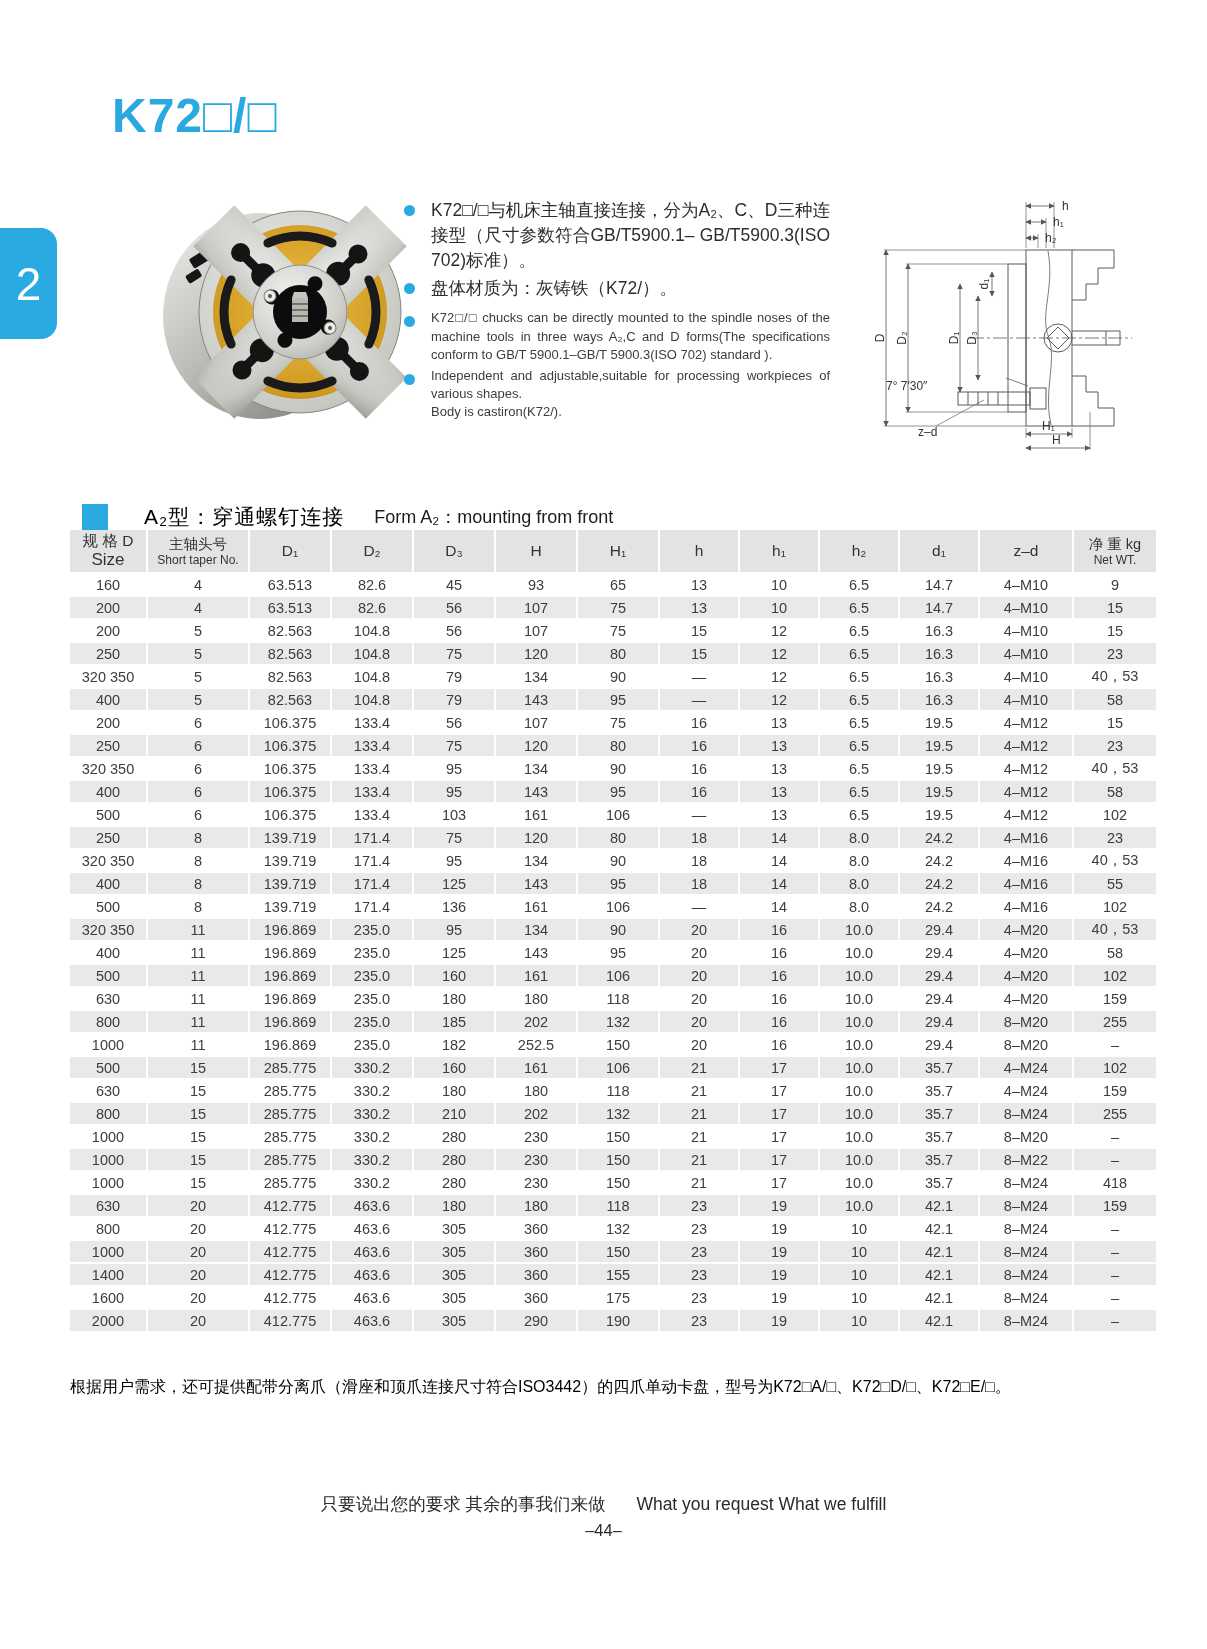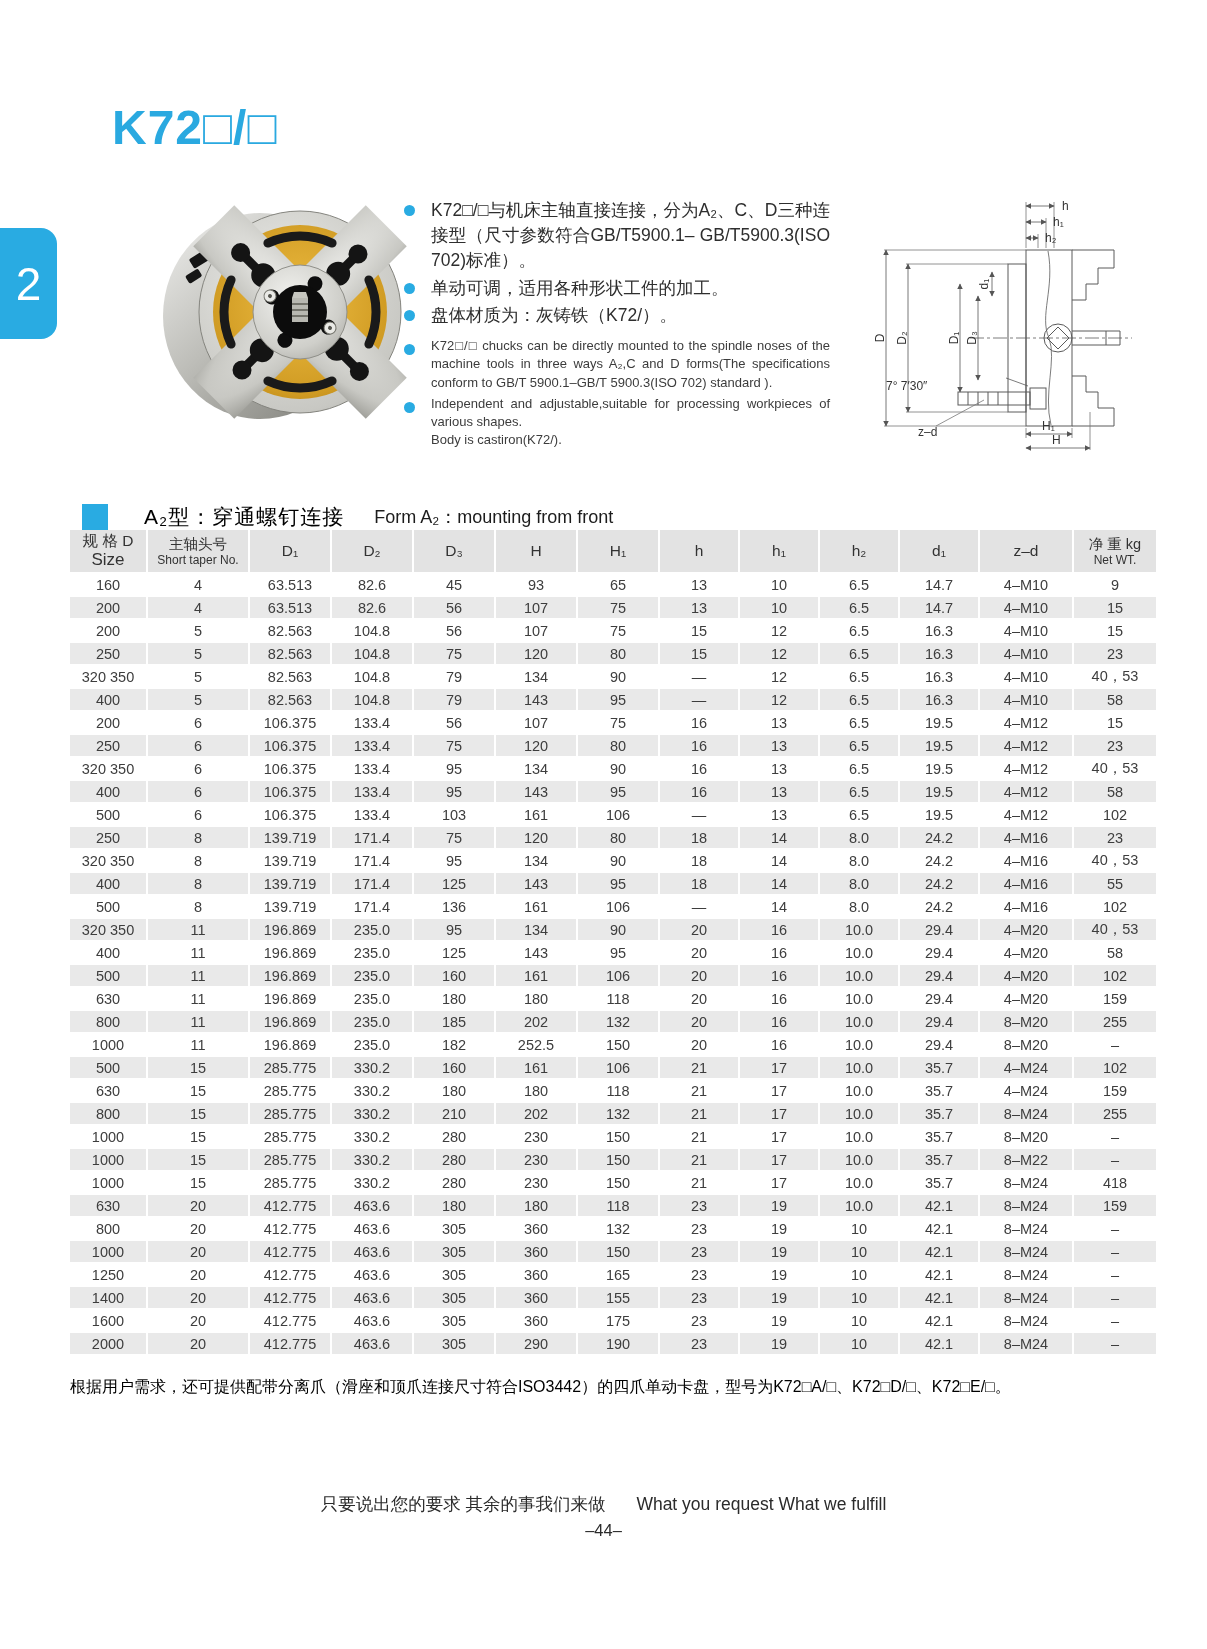--- a/index.html
+++ b/index.html
@@ -4,21 +4,21 @@
 <style>
   html,body { margin:0; padding:0; background:#ffffff; }
   .page {
     position:relative; width:1207px; height:1649px; background:#fff;
     font-family:"Liberation Sans","DejaVu Sans",sans-serif; color:#333; overflow:hidden;
   }
 
   
   .model {
     position:absolute; left:112px; top:88px;
-    font-size:48px; font-weight:bold; color:#2aa9e0; letter-spacing:1px;margin-top:12px;
+    font-size:48px; font-weight:bold; color:#2aa9e0; letter-spacing:1px;
   }
   .titles { position:absolute; left:283px; top:82px; }
   .title-cn { font-size:37px; color:#00aeef; letter-spacing:3px; font-weight:bold; }
   .title-en { font-size:19px; color:#00aeef; margin-top:3px; letter-spacing:0.2px; }
 
   
   .side-tab {
     position:absolute; left:0; top:228px; width:57px; height:111px;
     background:#29abe2; border-radius:0 16px 16px 0;
     display:flex; align-items:center; justify-content:center;
@@ -179,21 +179,20 @@
             <line x1="144" y1="116" x2="160" y2="116"></line>
             <line x1="144" y1="122" x2="160" y2="122"></line>
         </g>
       </g>
     </svg>
   </div>
 
   <div class="features">
     <ul class="cn-list">
         <li><span class="dot"></span><span>K72□/□与机床主轴直接连接，分为A₂、C、D三种连接型（尺寸参数符合GB/T5900.1– GB/T5900.3(ISO 702)标准）。</span></li>
-        <li><span class="dot"></span><span>单动可调，适用各种形状工件的加工。</span></li>
         <li><span class="dot"></span><span>盘体材质为：灰铸铁（K72/）。</span></li>
       </ul>
     <ul class="en-list">
         <li><span class="dot"></span><span>K72□/□ chucks can be directly mounted to the spindle noses of the machine tools in three ways A₂,C and D forms(The specifications conform to GB/T 5900.1–GB/T 5900.3(ISO 702) standard ).</span></li>
         <li><span class="dot"></span><span>Independent and adjustable,suitable for processing workpieces of various shapes.
 Body is castiron(K72/).</span></li>
       </ul>
   </div>
 
   <div class="drawing">
@@ -763,35 +762,20 @@
           <td>305</td>
           <td>360</td>
           <td>150</td>
           <td>23</td>
           <td>19</td>
           <td>10</td>
           <td>42.1</td>
           <td>8–M24</td>
           <td>–</td>
         </tr>
-        <tr>
-          <td>1250</td>
-          <td>20</td>
-          <td>412.775</td>
-          <td>463.6</td>
-          <td>305</td>
-          <td>360</td>
-          <td>165</td>
-          <td>23</td>
-          <td>19</td>
-          <td>10</td>
-          <td>42.1</td>
-          <td>8–M24</td>
-          <td>–</td>
-        </tr>
         <tr class="alt">
           <td>1400</td>
           <td>20</td>
           <td>412.775</td>
           <td>463.6</td>
           <td>305</td>
           <td>360</td>
           <td>155</td>
           <td>23</td>
           <td>19</td>

